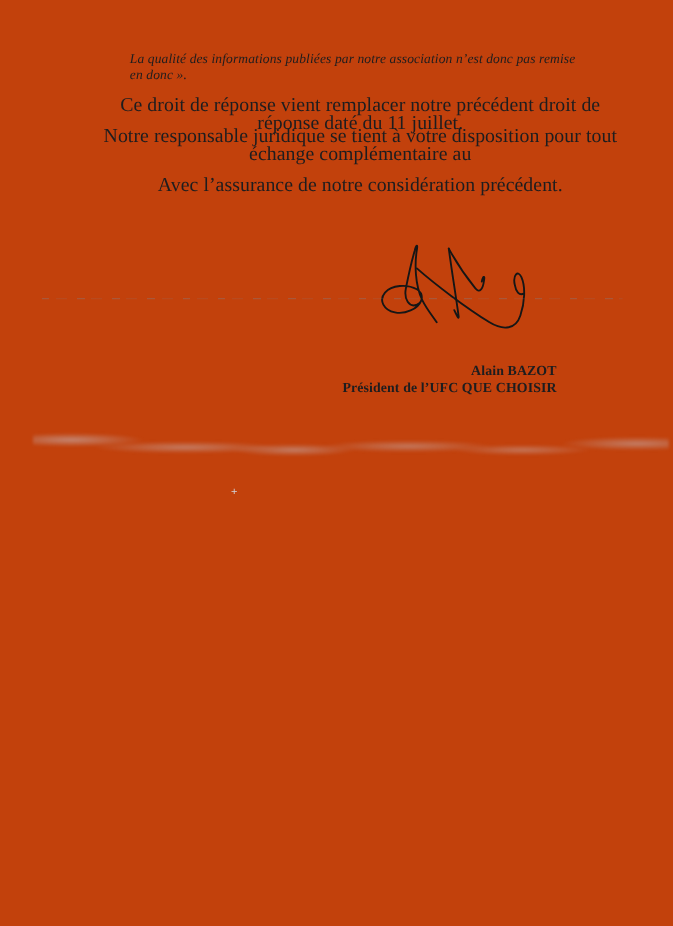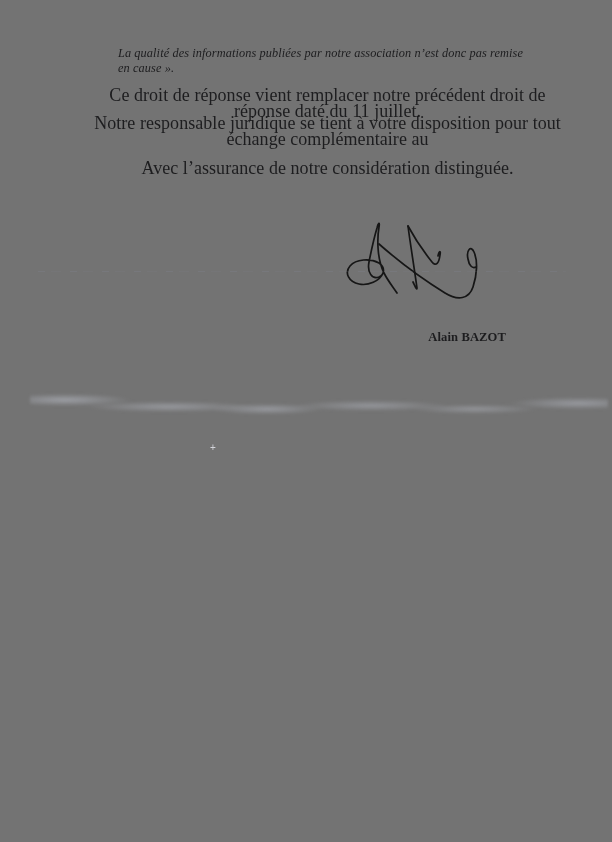--- a/index.html
+++ b/index.html
@@ -5,21 +5,21 @@
 <style>
   html, body {
     margin: 0;
     padding: 0;
     background: #ffffff;
   }
   .page {
     position: relative;
     width: 612px;
     height: 842px;
-    background: #737373;
+    background: #c2410c;
     overflow: hidden;
     font-family: "Liberation Serif", "DejaVu Serif", serif;
     color: #1d1d1f;
   }
   .quote {
     position: absolute;
     left: 118px;
     top: 46px;
     width: 430px;
     font-style: italic;
@@ -102,43 +102,44 @@
     font-family: "Liberation Sans", "DejaVu Sans", sans-serif;
   }
 </style>
 </head>
 <body>
 
 <div class="page">
 
   <div class="quote">
     <div>La qualité des informations publiées par notre association n’est donc pas remise</div>
-    <div>en cause ».</div>
+    <div>en donc ».</div>
   </div>
 
   <p class="para para-replacement">Ce droit de réponse vient remplacer notre précédent droit de réponse daté du 11 juillet.</p>
 
   <p class="para para-contact">
     <span>Notre responsable juridique se tient à votre disposition pour tout échange complémentaire au</span><br>
   </p>
 
-  <p class="para para-closing">Avec l’assurance de notre considération distinguée.</p>
+  <p class="para para-closing">Avec l’assurance de notre considération précédent.</p>
 
   <div class="signature-wrap">
     <svg width="140" height="100" viewBox="0 0 140 100" fill="none" stroke="#161616" stroke-width="1.7" stroke-linecap="round" stroke-linejoin="round">
       <path d="M 45 59 C 42 67, 30 72, 21 70 C 11 68, 6 59, 12 52 C 18 45, 32 44, 41 49 C 47 53, 47 60, 41 63 C 34 66, 29 58, 31 48 C 34 33, 36 24, 39 14 C 40 9, 42 7, 41 13 C 39 25, 39 45, 46 59 C 50 67, 55 73, 59 79"></path>
       <path d="M 70 12 C 72 28, 76 52, 79 74 C 79 77, 77 72, 75 68"></path>
       <path d="M 70 12 C 77 25, 86 38, 94 48 C 98 53, 101 49, 102 41 C 103 36, 101 37, 100 42"></path>
       <path d="M 41 30 C 58 45, 86 66, 107 79 C 120 87, 131 85, 135 73 C 139 61, 140 47, 136 38 C 133 31, 128 36, 130 45 C 131 51, 134 55, 138 53"></path>
     </svg>
   </div>
 
   <div class="scanline"></div>
 
   <div class="signer">
     <div>Alain BAZOT</div>
+    <div>Président de l’UFC QUE CHOISIR</div>
   </div>
 
   <div class="smudge"></div>
 
   <div class="plus-mark">+</div>
 
 </div>
 
 </body></html>

